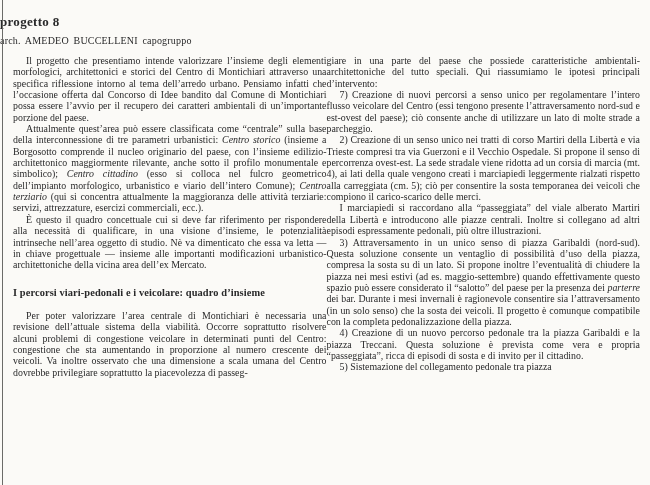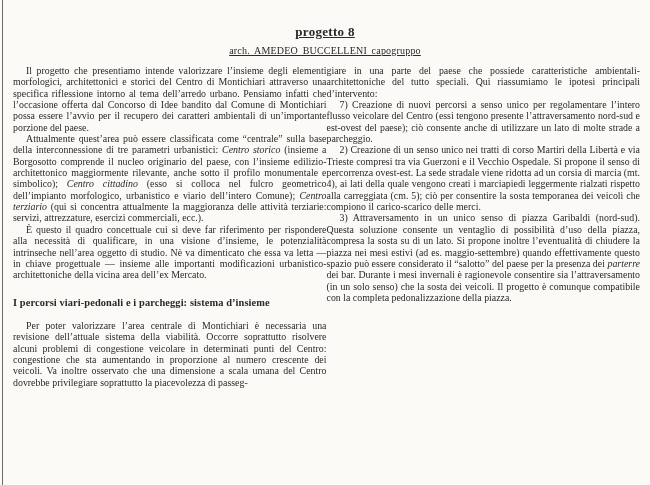--- a/index.html
+++ b/index.html
@@ -19,23 +19,22 @@
   }
   .edge-line {
     position: absolute;
     left: 2px;
     top: 0;
     width: 1px;
     height: 100%;
     background: #6b6b68;
   }
   .doc-header {
-    padding-top: 24px;
-    text-align: center;
-    text-decoration: underline;
+    padding-top: 14px;
+    text-align: left;
   }
   .project-title {
     font-weight: bold;
     font-size: 13px;
     letter-spacing: 0.3px;
   }
   .award-line {
     font-style: italic;
     font-size: 12px;
     margin-top: 2px;
@@ -81,23 +80,26 @@
   <header class="doc-header">
     <div class="project-title">progetto 8</div>
     <div class="arch-line lead">arch. AMEDEO BUCCELLENI capogruppo</div>
   </header>
 
   <main class="columns">
     <section class="col">
         <p class=" indent"><span>Il progetto che presentiamo intende valorizzare l’insieme degli elementi morfologici, architettonici e storici del Centro di Montichiari attraverso una specifica riflessione intorno al tema dell’arredo urbano. Pensiamo infatti che l’occasione offerta dal Concorso di Idee bandito dal Comune di Montichiari possa essere l’avvio per il recupero dei caratteri ambientali di un’importante porzione del paese.</span></p>
         <p class=" indent"><span>Attualmente quest’area può essere classificata come “centrale” sulla base della interconnessione di tre parametri urbanistici: </span><span class="italic">Centro storico</span><span> (insieme a Borgosotto comprende il nucleo originario del paese, con l’insieme edilizio-architettonico maggiormente rilevante, anche sotto il profilo monumentale e simbolico); </span><span class="italic">Centro cittadino</span><span> (esso si colloca nel fulcro geometrico dell’impianto morfologico, urbanistico e viario dell’intero Comune); </span><span class="italic">Centro terziario</span><span> (qui si concentra attualmente la maggioranza delle attività terziarie: servizi, attrezzature, esercizi commerciali, ecc.).</span></p>
         <p class=" indent"><span>È questo il quadro concettuale cui si deve far riferimento per rispondere alla necessità di qualificare, in una visione d’insieme, le potenzialità intrinseche nell’area oggetto di studio. Nè va dimenticato che essa va letta — in chiave progettuale — insieme alle importanti modificazioni urbanistico-architettoniche della vicina area dell’ex Mercato.</span></p>
-        <h2 class="heading"><span>I percorsi viari-pedonali e i parcheggi: sistema d’insieme</span></h2>
+        <h2 class="heading"><span>I percorsi viari-pedonali e i veicolare: quadro d’insieme</span></h2>
         <p class=" indent"><span>Per poter valorizzare l’area centrale di Montichiari è necessaria una revisione dell’attuale sistema della viabilità. Occorre soprattutto risolvere alcuni problemi di congestione veicolare in determinati punti del Centro: congestione che sta aumentando in proporzione al numero crescente dei veicoli. Va inoltre osservato che una dimensione a scala umana del Centro dovrebbe privilegiare soprattutto la piacevolezza di passeg-</span></p>
       </section>
     <section class="col">
         <p class=""><span>giare in una parte del paese che possiede caratteristiche ambientali-architettoniche del tutto speciali. Qui riassumiamo le ipotesi principali d’intervento:</span></p>
         <p class=" indent"><span>7) Creazione di nuovi percorsi a senso unico per regolamentare l’intero flusso veicolare del Centro (essi tengono presente l’attraversamento nord-sud e est-ovest del paese); ciò consente anche di utilizzare un lato di molte strade a parcheggio.</span></p>
         <p class=" indent"><span>2) Creazione di un senso unico nei tratti di corso Martiri della Libertà e via Trieste compresi tra via Guerzoni e il Vecchio Ospedale. Si propone il senso di percorrenza ovest-est. La sede stradale viene ridotta ad un corsia di marcia (mt. 4), ai lati della quale vengono creati i marciapiedi leggermente rialzati rispetto alla carreggiata (cm. 5); ciò per consentire la sosta temporanea dei veicoli che compiono il carico-scarico delle merci.</span></p>
+        <p class=" indent"><span>I marciapiedi si raccordano alla “passeggiata” del viale alberato Martiri della Libertà e introducono alle piazze centrali. Inoltre si collegano ad altri episodi espressamente pedonali, più oltre illustrazioni.</span></p>
         <p class=" indent"><span>3) Attraversamento in un unico senso di piazza Garibaldi (nord-sud). Questa soluzione consente un ventaglio di possibilità d’uso della piazza, compresa la sosta su di un lato. Si propone inoltre l’eventualità di chiudere la piazza nei mesi estivi (ad es. maggio-settembre) quando effettivamente questo spazio può essere considerato il “salotto” del paese per la presenza dei </span><span class="italic">parterre</span><span> dei bar. Durante i mesi invernali è ragionevole consentire sia l’attraversamento (in un solo senso) che la sosta dei veicoli. Il progetto è comunque compatibile con la completa pedonalizzazione della piazza.</span></p>
+        <p class=" indent"><span>4) Creazione di un nuovo percorso pedonale tra la piazza Garibaldi e la piazza Treccani. Questa soluzione è prevista come vera e propria “passeggiata”, ricca di episodi di sosta e di invito per il cittadino.</span></p>
+        <p class=" indent"><span>5) Sistemazione del collegamento pedonale tra piazza</span></p>
       </section>
   </main>
 </div>
 
 </body></html>

